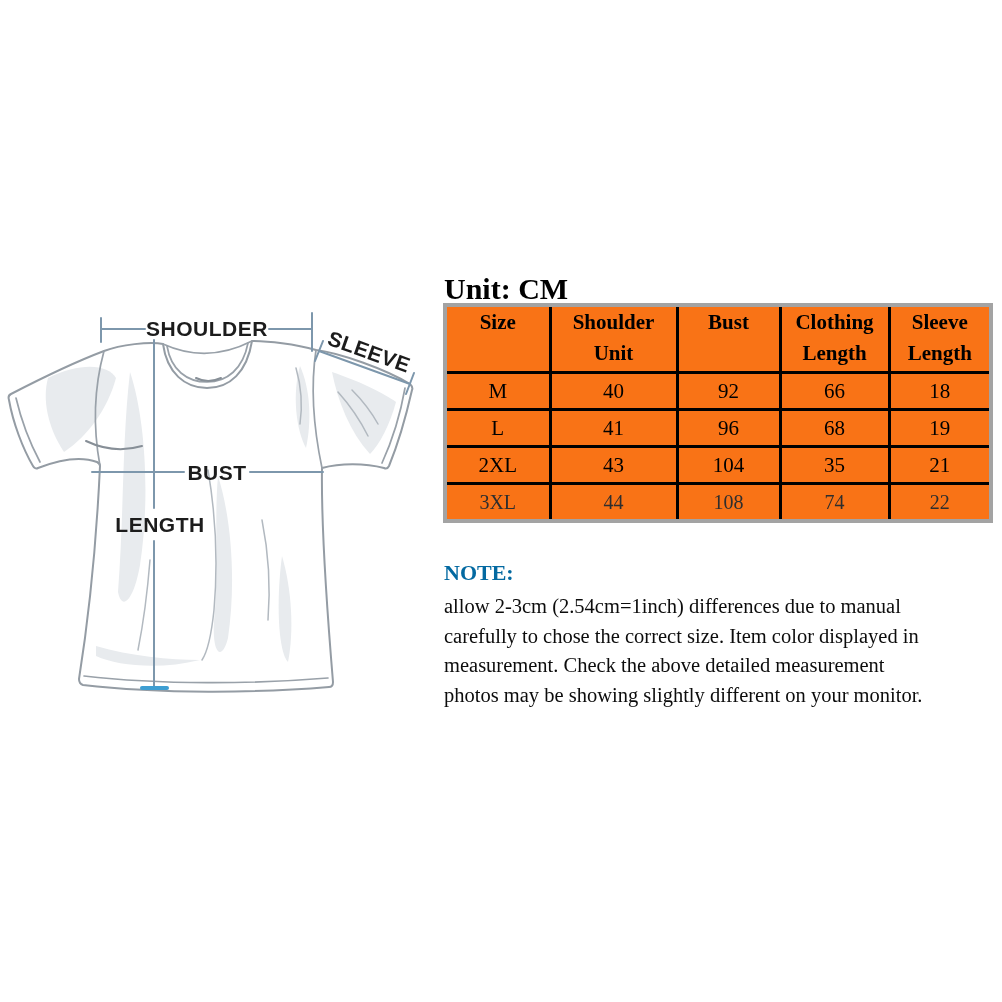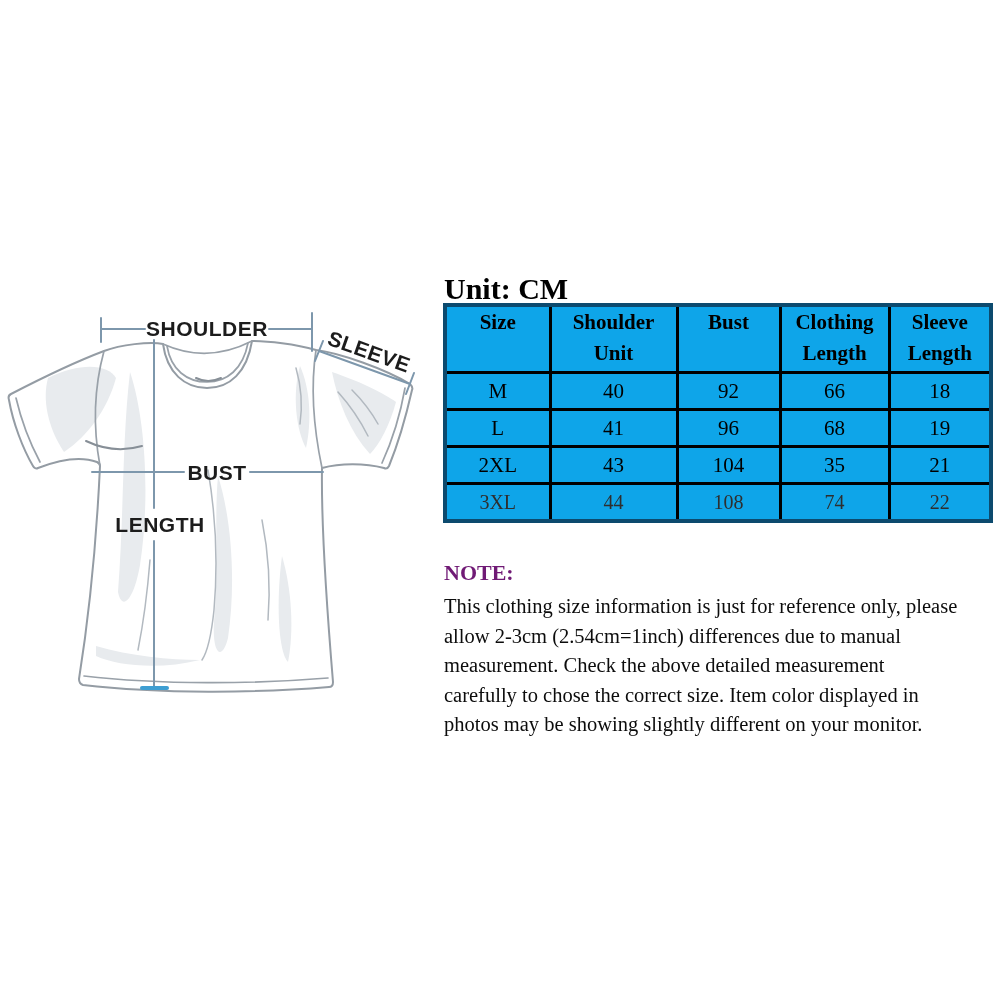--- a/index.html
+++ b/index.html
@@ -19,22 +19,22 @@
   .dlabel{
     font-family:"Liberation Sans", sans-serif;font-weight:700;font-size:21px;
     fill:#1c1c1c;letter-spacing:.5px;
   }
   
   .unit-label{
     position:absolute;left:444px;top:272px;font-weight:700;font-size:30px;
   }
   table.size-chart{
     position:absolute;left:443px;top:303px;width:546px;
-    border-collapse:collapse;table-layout:fixed;border:4px solid #0c4a6e;
-    background:#0ea5e9;
+    border-collapse:collapse;table-layout:fixed;border:4px solid #a3a3a3;
+    background:#f97316;
   }
   .size-chart th,.size-chart td{border:3px solid #000;text-align:center;padding:0;}
   .size-chart th{
     font-size:21px;font-weight:700;vertical-align:top;height:64px;line-height:31px;
   }
   .size-chart td{font-size:21px;height:34px;vertical-align:middle;}
   .size-chart tr.alt-font td{
     font-family:Liberation Serif, serif;font-size:20px;color:#2e2e2e;
   }
   
@@ -176,19 +176,18 @@
       <td>3XL</td>
       <td>44</td>
       <td>108</td>
       <td>74</td>
       <td>22</td>
     </tr>
   </tbody>
 </table>
 
 <div class="note">
-  <div class="note-heading" style="color: #701a75;">NOTE:</div>
-  <div class="note-line">This clothing size information is just for reference only, please</div>
+  <div class="note-heading" style="color: #0369a1;">NOTE:</div>
   <div class="note-line">allow 2-3cm (2.54cm=1inch) differences due to manual</div>
+  <div class="note-line">carefully to chose the correct size. Item color displayed in</div>
   <div class="note-line">measurement. Check the above detailed measurement</div>
-  <div class="note-line">carefully to chose the correct size. Item color displayed in</div>
   <div class="note-line">photos may be showing slightly different on your monitor.</div>
 </div>
 
 </body></html>

